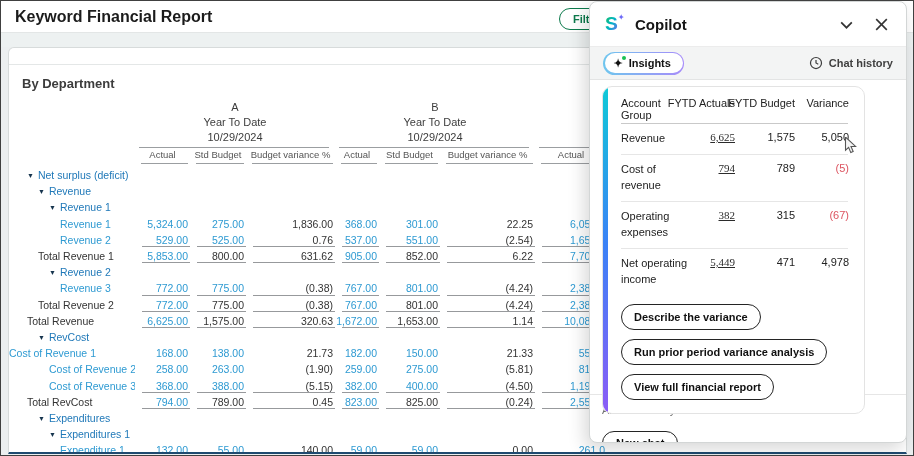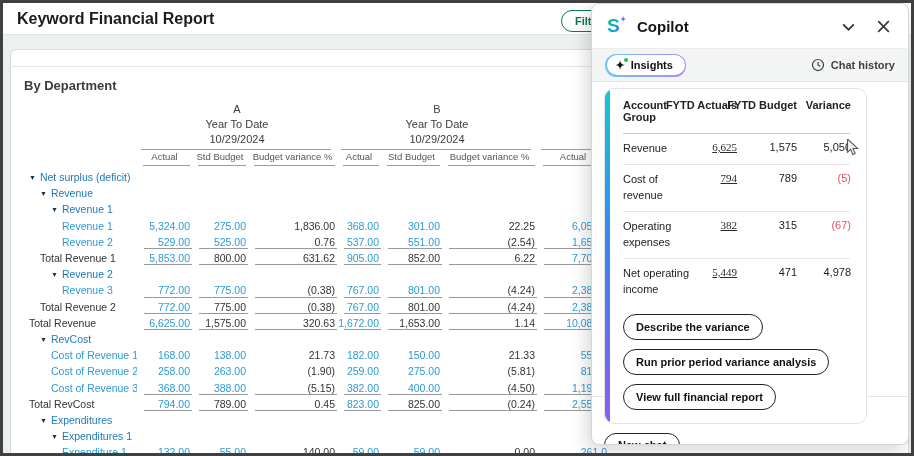--- a/index.html
+++ b/index.html
@@ -1,18 +1,18 @@
 <!DOCTYPE html>
 <html><head>
 <meta charset="utf-8">
 <style>
   * { margin:0; padding:0; box-sizing:border-box; }
   html,body { width:914px; height:456px; overflow:hidden; }
   body { font-family:"Liberation Sans", sans-serif; background:#eceff0; position:relative; }
-  .window { position:absolute; inset:0; border:3px solid #404040; background:#eceff0; overflow:hidden; }
+  .window { position:absolute; inset:0; border:1px solid #404040; background:#eceff0; overflow:hidden; }
 
   
   .app-header { position:absolute; left:0; top:0; width:914px; height:32px; background:#fff; border-bottom:1px solid #e3e6e6; z-index:2; }
   .page-title { position:absolute; left:14px; top:7px; font-size:16px; font-weight:bold; color:#1b1b1b; }
   .filter-btn { position:absolute; left:558px; top:7px; width:72px; height:22px; border:1px solid #0c7a4c; border-radius:12px; background:#fff; color:#0c7a4c; font-size:11px; font-weight:bold; text-align:left; padding-left:13px; line-height:20px; }
   .band { position:absolute; left:0; top:32px; width:914px; height:14px; background:#edf1f1; }
 
   
   .report-card { position:absolute; left:7px; top:46px; width:899px; height:407px; background:#fff; border:1px solid #d7dbdb; border-bottom:2px solid #1e4a70; border-radius:6px 6px 0 0; overflow:hidden; z-index:3; }
   .card-divider { position:absolute; left:0; top:16px; width:100%; height:1px; background:#e4e7e7; }
@@ -53,21 +53,21 @@
   .cp-toolbar { height:34px; background:#f3f4f4; border-top:1px solid #ececec; border-bottom:1px solid #e3e4e4; display:flex; align-items:center; padding:0 13px; }
   .insights-wrap { background:linear-gradient(90deg,#6fc6ee,#a78bfa); padding:1.5px; border-radius:13px; }
   .insights-btn { display:flex; align-items:center; gap:6px; background:#fff; border:none; border-radius:12px; padding:4px 12px 4px 9px; font-size:11px; font-weight:bold; color:#111; cursor:pointer; }
   .sparkle { position:relative; font-size:11px; line-height:1; color:#111; }
   .sparkle::after { content:""; position:absolute; right:-3px; top:-2px; width:4px; height:4px; border-radius:50%; background:#19c153; }
   .chat-history { margin-left:auto; display:flex; align-items:center; gap:6px; background:none; border:none; font-size:11px; font-weight:bold; color:#3f3f3f; cursor:pointer; }
   .cp-content { position:relative; height:314px; background:#fff; }
   .insight-card { position:absolute; left:12px; top:6px; width:263px; border:1px solid #e3e3e3; border-radius:10px; background:#fff; padding:10px 16px 13px 18px; overflow:hidden; }
   .grad-bar { position:absolute; left:0; top:0; bottom:0; width:5px; background:linear-gradient(180deg,#0fc9d7 0%,#3b82f6 48%,#8b5cf6 100%); }
   .ct { width:100%; font-size:11px; color:#222; }
-  .ct-head { display:grid; grid-template-columns:72px 42px 60px 54px; font-weight:bold; padding-bottom:10px; border-bottom:1px solid #c9c9c9; }
+  .ct-head { display:grid; grid-template-columns:72px 42px 60px 54px; font-weight:normal; padding-bottom:2px; border-bottom:1px solid #c9c9c9; }
   .ct-head div { display:flex; align-items:flex-start; justify-content:flex-end; white-space:nowrap; }
   .ct-head div:first-child { justify-content:flex-start; white-space:normal; }
   .ct-row { display:grid; grid-template-columns:72px 42px 60px 54px; padding:7px 0; border-bottom:1px solid #e6e6e6; align-items:start; }
   .ct-row:last-of-type { border-bottom:none; }
   .ct-row div { text-align:right; white-space:nowrap; }
   .ct-row div:first-child { text-align:left; white-space:normal; line-height:1.45; }
   .ct-link { text-decoration:underline; color:#2b2b2b; cursor:pointer;font-family:Liberation Serif, serif; }
   .neg { color:#dc5460; }
   .action-btn { display:block; margin-top:9px; background:#fff; border:1.5px solid #242424; border-radius:16px; padding:6px 12px; font-size:11px; font-weight:bold; color:#111; cursor:pointer; white-space:nowrap; }
   .cp-footer { border-top:1px solid #e6e6e6; padding:9px 12px; }
@@ -231,21 +231,21 @@
           <div class="tlabel group" style="padding-left: 29px;"><span class="tri">▼</span><span>RevCost</span></div>
           <div class="tcell v0 dark"></div>
           <div class="tcell v1 dark"></div>
           <div class="tcell v2 dark"></div>
           <div class="tcell v3 dark"></div>
           <div class="tcell v4 dark"></div>
           <div class="tcell v5 dark"></div>
           <div class="tcell v6 dark"></div>
         </div>
         <div class="trow">
-          <div class="tlabel leaf" style="padding-left: 40px;"><span>Cost of Revenue 1</span></div>
+          <div class="tlabel leaf" style=""><span>Cost of Revenue 1</span></div>
           <div class="tcell v0 blue">168.00</div>
           <div class="tcell v1 blue">138.00</div>
           <div class="tcell v2 dark">21.73</div>
           <div class="tcell v3 blue">182.00</div>
           <div class="tcell v4 blue">150.00</div>
           <div class="tcell v5 dark">21.33</div>
           <div class="tcell v6 blue">551.0</div>
         </div>
         <div class="trow">
           <div class="tlabel leaf" style="padding-left: 40px;"><span>Cost of Revenue 2</span></div>

